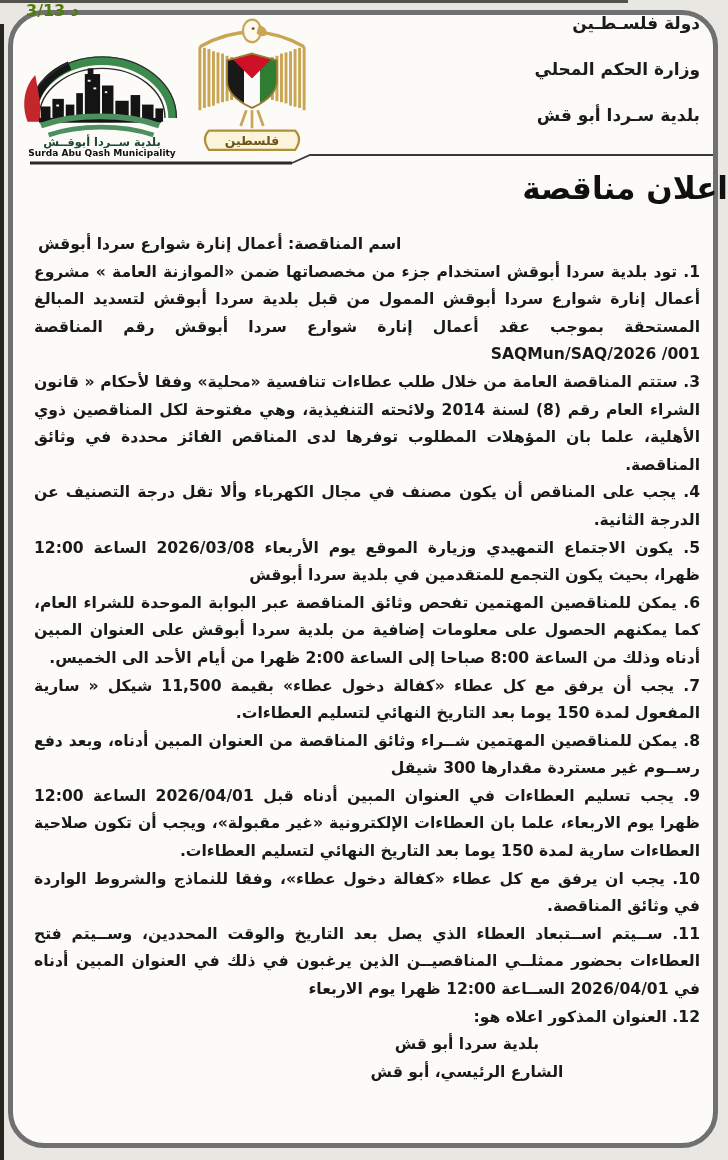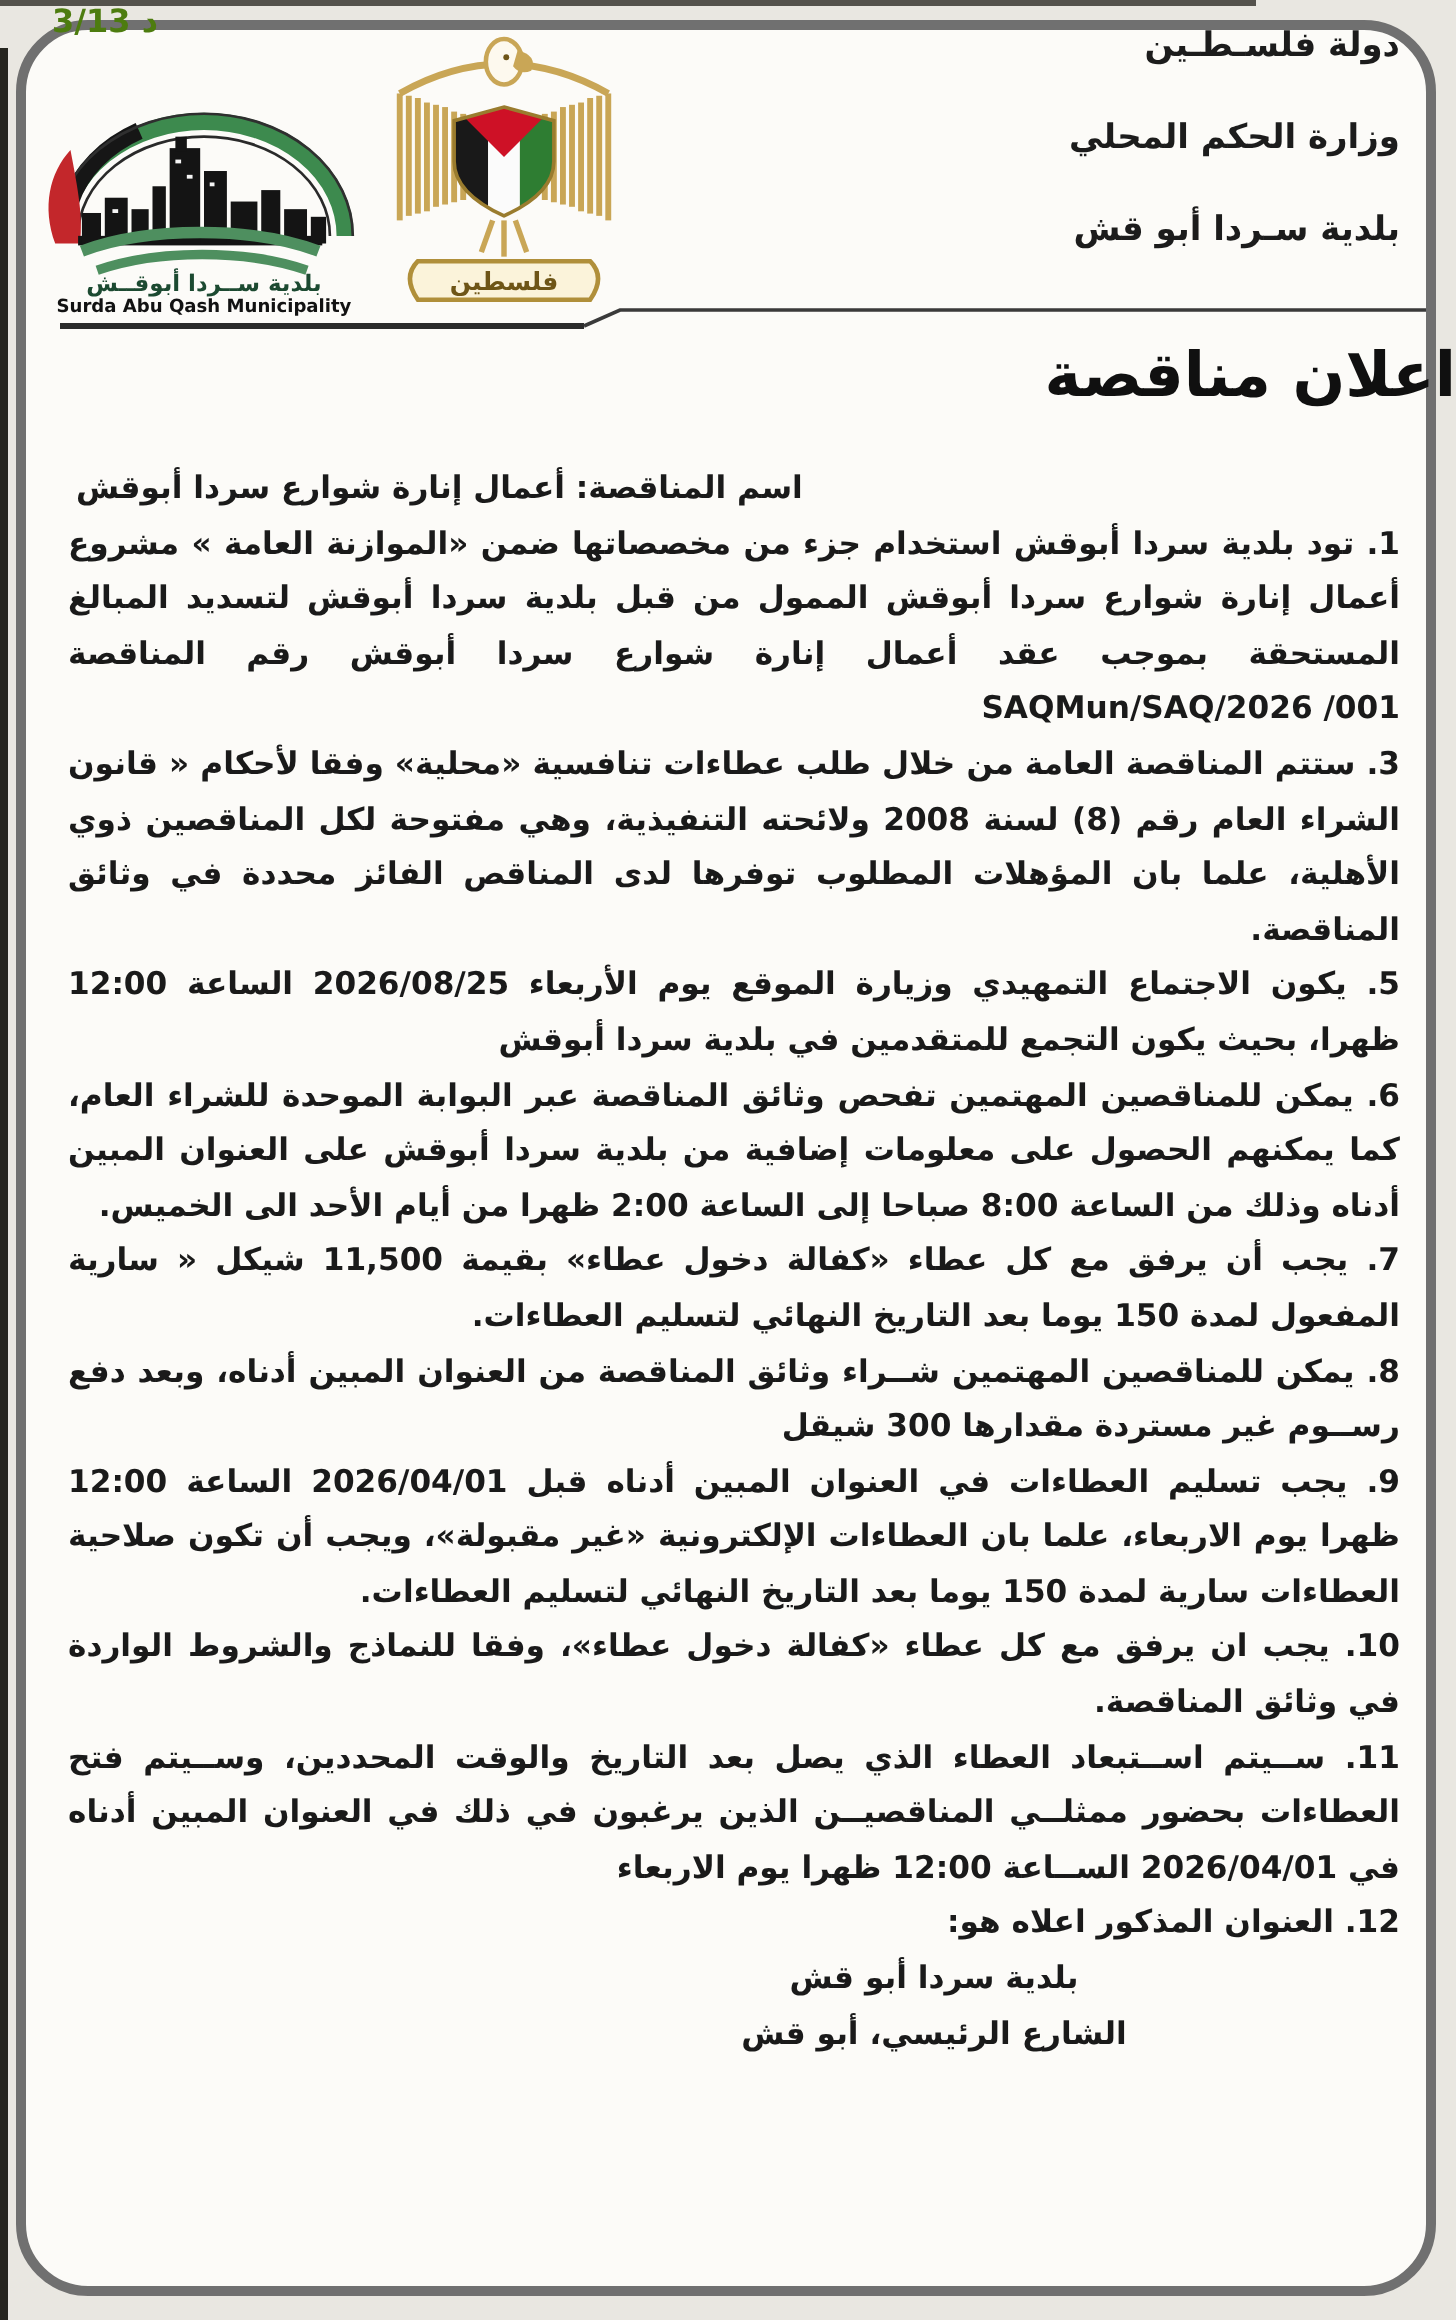--- a/index.html
+++ b/index.html
@@ -142,22 +142,23 @@
     <svg class="divider" width="728" height="22">
       <path d="M30,15 L292,15" stroke="#2b2b2b" stroke-width="3" fill="none"></path>
       <path d="M292,15 L310,7 L713,7" stroke="#3a3a3a" stroke-width="1.8" fill="none"></path>
     </svg>
 
     <h1 class="doc-title">اعلان مناقصة</h1>
 
     <div class="body-text">
       <p class="intro-line">اسم المناقصة: أعمال إنارة شوارع سردا أبوقش</p>
       <p>1. تود بلدية سردا أبوقش استخدام جزء من مخصصاتها ضمن «الموازنة العامة » مشروع أعمال إنارة شوارع سردا أبوقش الممول من قبل بلدية سردا أبوقش لتسديد المبالغ المستحقة بموجب عقد أعمال إنارة شوارع سردا أبوقش رقم المناقصة ‎SAQMun/SAQ/2026 /001‎</p>
-      <p>3. ستتم المناقصة العامة من خلال طلب عطاءات تنافسية «محلية» وفقا لأحكام « قانون الشراء العام رقم (8) لسنة 2008 ولائحته التنفيذية، وهي مفتوحة لكل المناقصين ذوي الأهلية، علما بان المؤهلات المطلوب توفرها لدى المناقص الفائز محددة في وثائق المناقصة.</p>
-      <p>5. يكون الاجتماع التمهيدي وزيارة الموقع يوم الأربعاء 2026/08/25 الساعة 12:00 ظهرا، بحيث يكون التجمع للمتقدمين في بلدية سردا أبوقش</p>
+      <p>3. ستتم المناقصة العامة من خلال طلب عطاءات تنافسية «محلية» وفقا لأحكام « قانون الشراء العام رقم (8) لسنة 2014 ولائحته التنفيذية، وهي مفتوحة لكل المناقصين ذوي الأهلية، علما بان المؤهلات المطلوب توفرها لدى المناقص الفائز محددة في وثائق المناقصة.</p>
+      <p>4. يجب على المناقص أن يكون مصنف في مجال الكهرباء وألا تقل درجة التصنيف عن الدرجة الثانية.</p>
+      <p>5. يكون الاجتماع التمهيدي وزيارة الموقع يوم الأربعاء 2026/03/08 الساعة 12:00 ظهرا، بحيث يكون التجمع للمتقدمين في بلدية سردا أبوقش</p>
       <p>6. يمكن للمناقصين المهتمين تفحص وثائق المناقصة عبر البوابة الموحدة للشراء العام، كما يمكنهم الحصول على معلومات إضافية من بلدية سردا أبوقش على العنوان المبين أدناه وذلك من الساعة 8:00 صباحا إلى الساعة 2:00 ظهرا من أيام الأحد الى الخميس.</p>
       <p>7. يجب أن يرفق مع كل عطاء «كفالة دخول عطاء» بقيمة 11,500 شيكل « سارية المفعول لمدة 150 يوما بعد التاريخ النهائي لتسليم العطاءات.</p>
       <p>8. يمكن للمناقصين المهتمين شــراء وثائق المناقصة من العنوان المبين أدناه، وبعد دفع رســوم غير مستردة مقدارها 300 شيقل</p>
       <p>9. يجب تسليم العطاءات في العنوان المبين أدناه قبل 2026/04/01 الساعة 12:00 ظهرا يوم الاربعاء، علما بان العطاءات الإلكترونية «غير مقبولة»، ويجب أن تكون صلاحية العطاءات سارية لمدة 150 يوما بعد التاريخ النهائي لتسليم العطاءات.</p>
       <p>10. يجب ان يرفق مع كل عطاء «كفالة دخول عطاء»، وفقا للنماذج والشروط الواردة في وثائق المناقصة.</p>
       <p>11. ســيتم اســتبعاد العطاء الذي يصل بعد التاريخ والوقت المحددين، وســيتم فتح العطاءات بحضور ممثلــي المناقصيــن الذين يرغبون في ذلك في العنوان المبين أدناه في 2026/04/01 الســاعة 12:00 ظهرا يوم الاربعاء</p>
       <p>12. العنوان المذكور اعلاه هو:</p>
       <div class="address">
         <p>بلدية سردا أبو قش</p>
         <p>الشارع الرئيسي، أبو قش</p>

